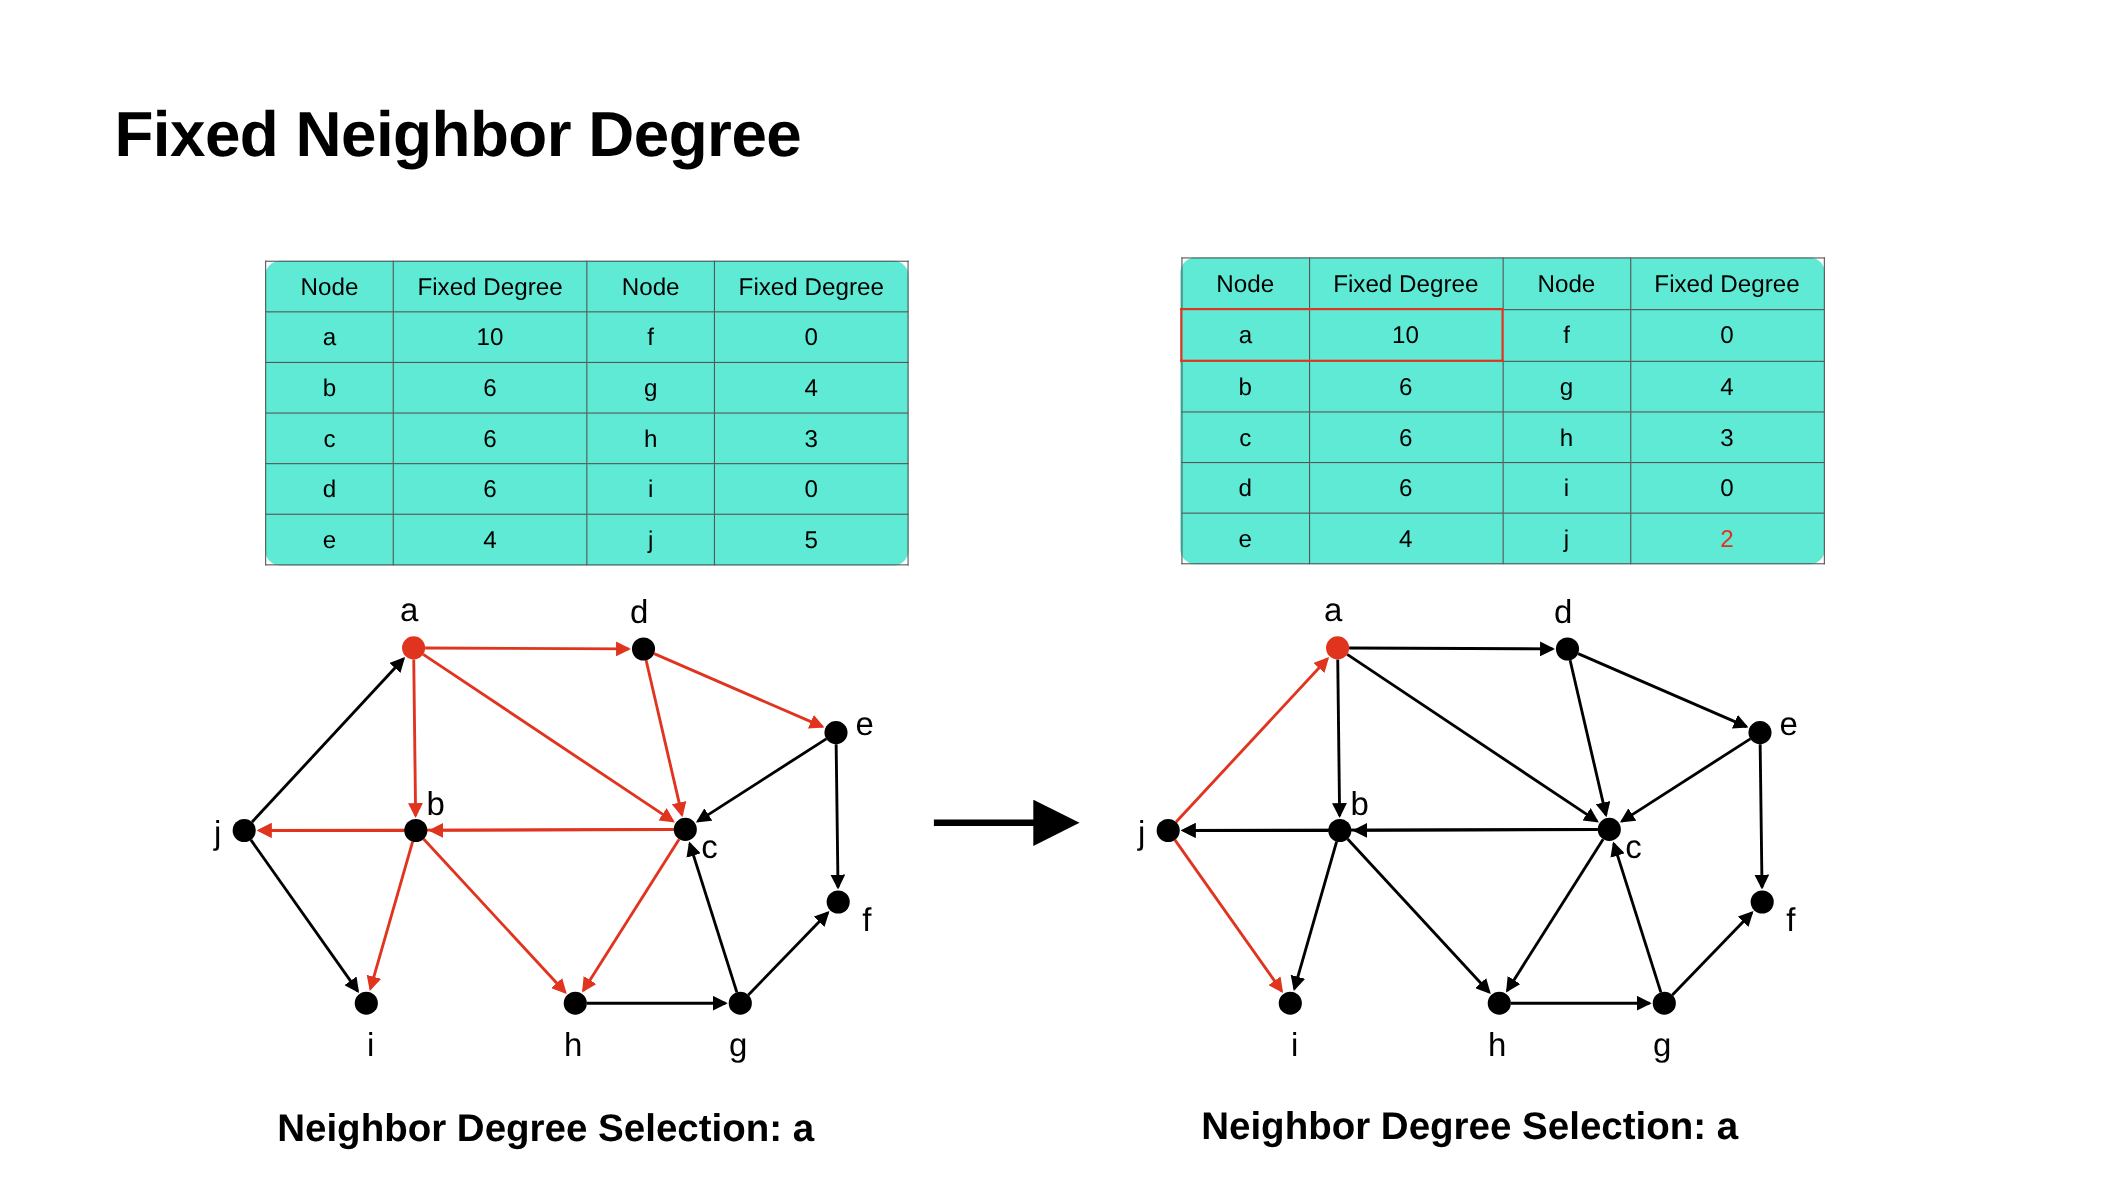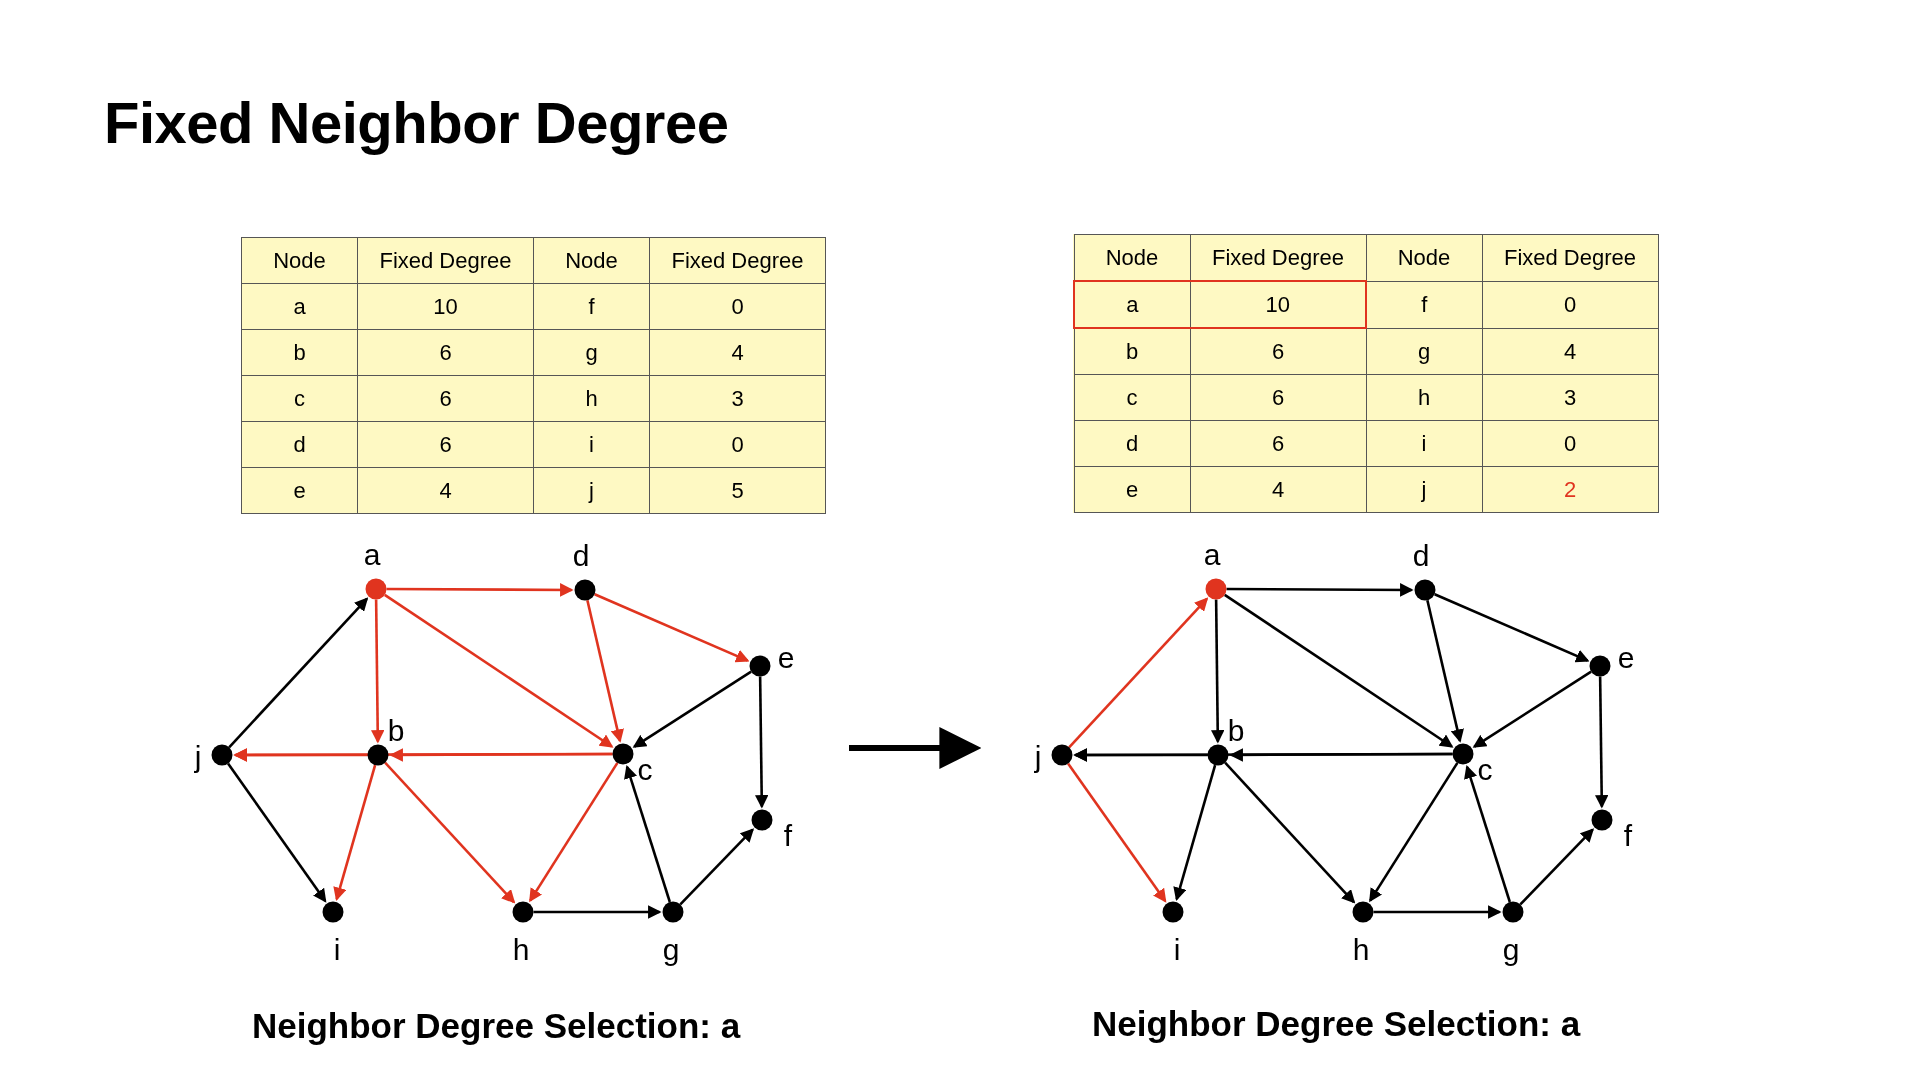--- a/index.html
+++ b/index.html
@@ -23,21 +23,22 @@
     letter-spacing:-0.5px;
     line-height:1.0;
     white-space:nowrap;
   }
 
   
   .deg-table{
     position:absolute;
     border-collapse:collapse;
     font-size:22px;
-    background:#fef9c3;
+    background:#5eead4;
+    border-radius:14px;
   }
   .deg-table td,.deg-table th{
     border:1px solid #565656;
     text-align:center;
     font-weight:normal;
     padding:0;
     height:45px;
     line-height:45px;
   }
   .deg-table th{font-size:22px;}

